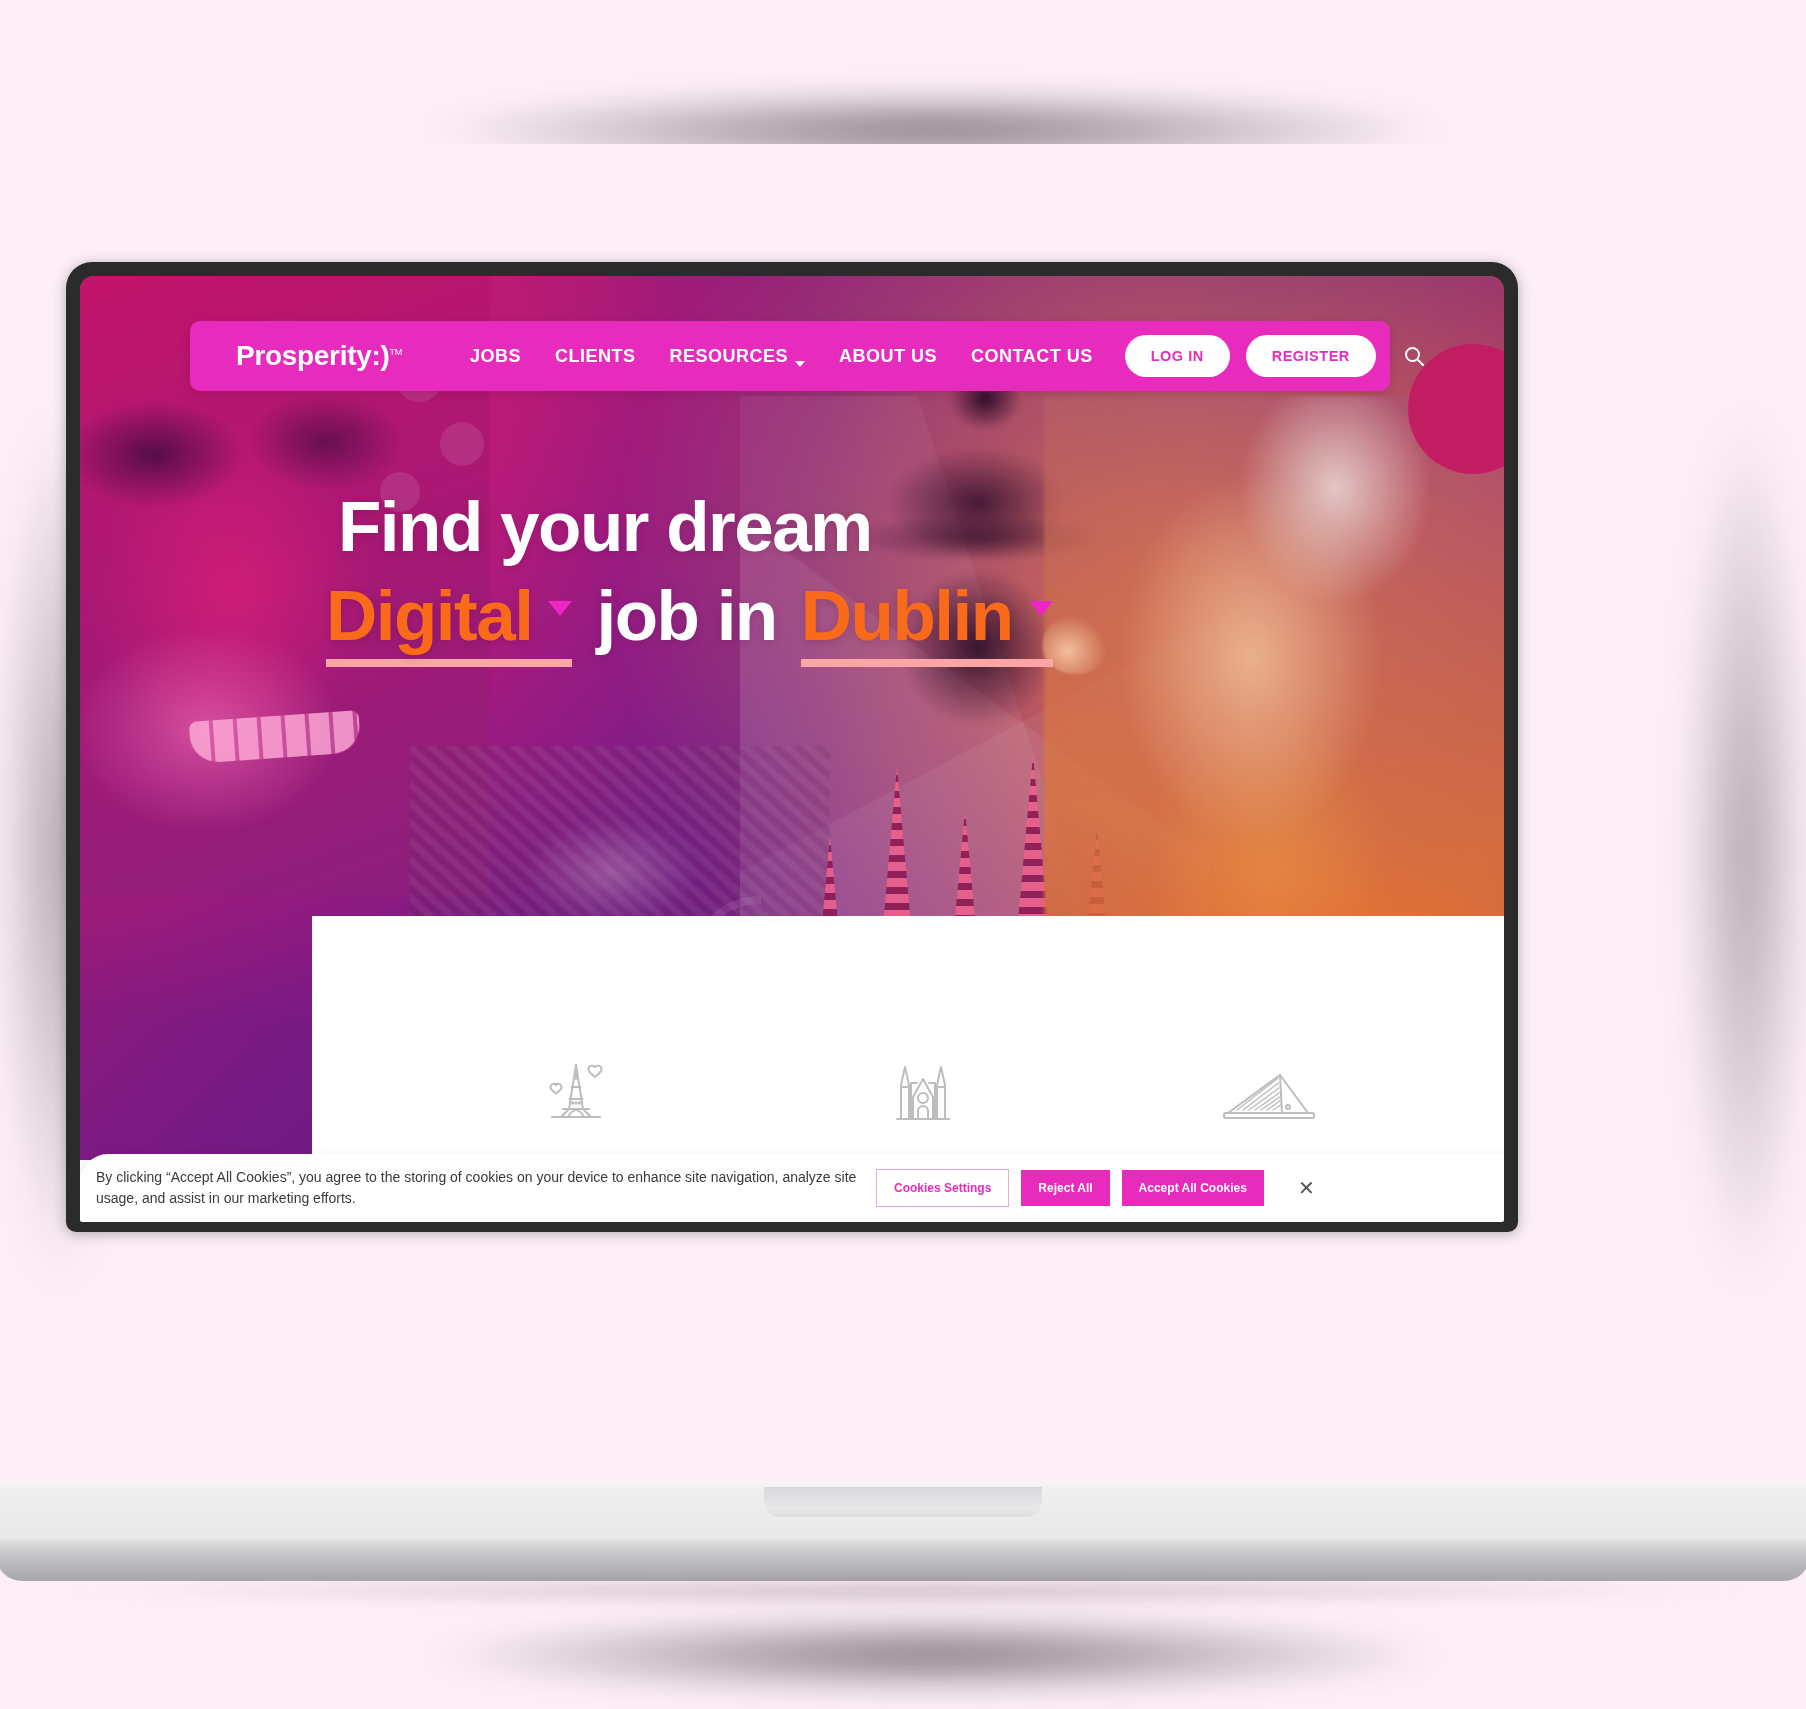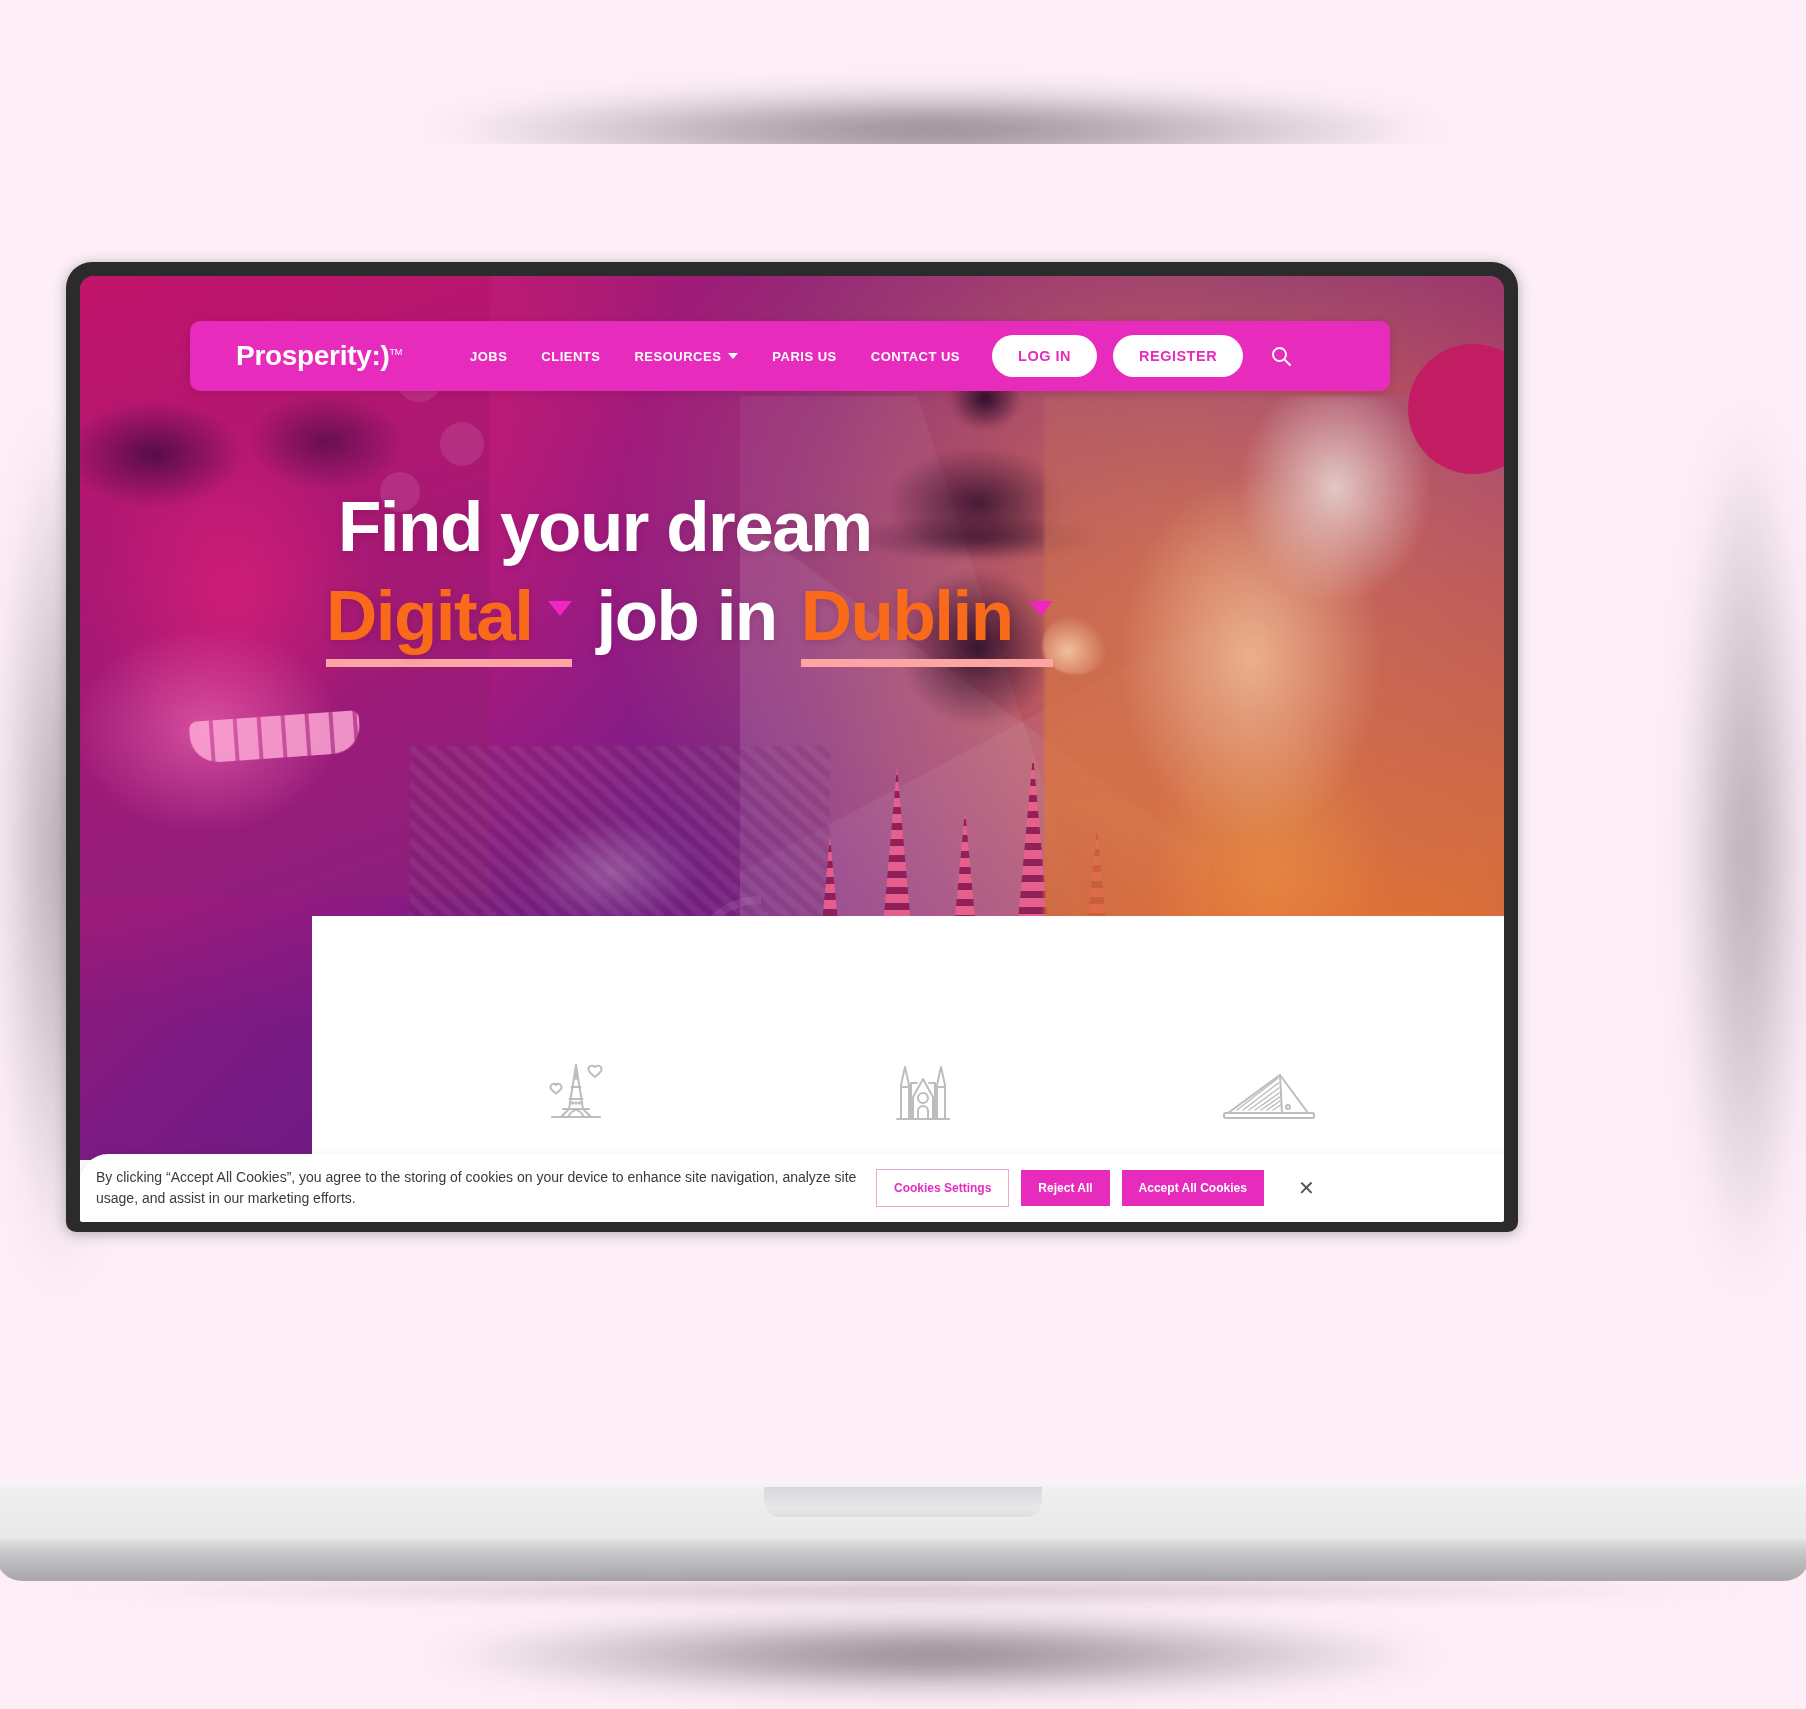--- a/index.html
+++ b/index.html
@@ -256,27 +256,27 @@
   }
   .brand sup { font-size: 9px; vertical-align: super; font-weight: normal; }
   .nav-links {
     display: flex;
     align-items: center;
     gap: 34px;
     margin-left: 68px;
   }
   .nav-link {
     color: #ffffff;
-    font-size: 13px;
+    font-size: 18px;
     font-weight: bold;
     letter-spacing: 0.5px;
     white-space: nowrap;
     cursor: pointer;
     display: flex;
-    align-items: center;
+    align-items: flex-end;
     gap: 7px;
   }
   .caret-down {
     width: 0; height: 0;
     border-left: 5px solid transparent;
     border-right: 5px solid transparent;
     border-top: 6px solid #ffffff;
   }
   .nav-btn {
     background: #ffffff;
@@ -496,21 +496,21 @@
           <span>JOBS</span>
         </div>
         <div class="nav-link">
           <span>CLIENTS</span>
         </div>
         <div class="nav-link">
           <span>RESOURCES</span>
           <span class="caret-down"></span>
         </div>
         <div class="nav-link">
-          <span>PARIS US</span>
+          <span>ABOUT US</span>
         </div>
         <div class="nav-link">
           <span>CONTACT US</span>
         </div>
       </div>
 
       <button class="nav-btn login">LOG IN</button>
       <button class="nav-btn register">REGISTER</button>
 
       <span class="search-icon-wrap">

